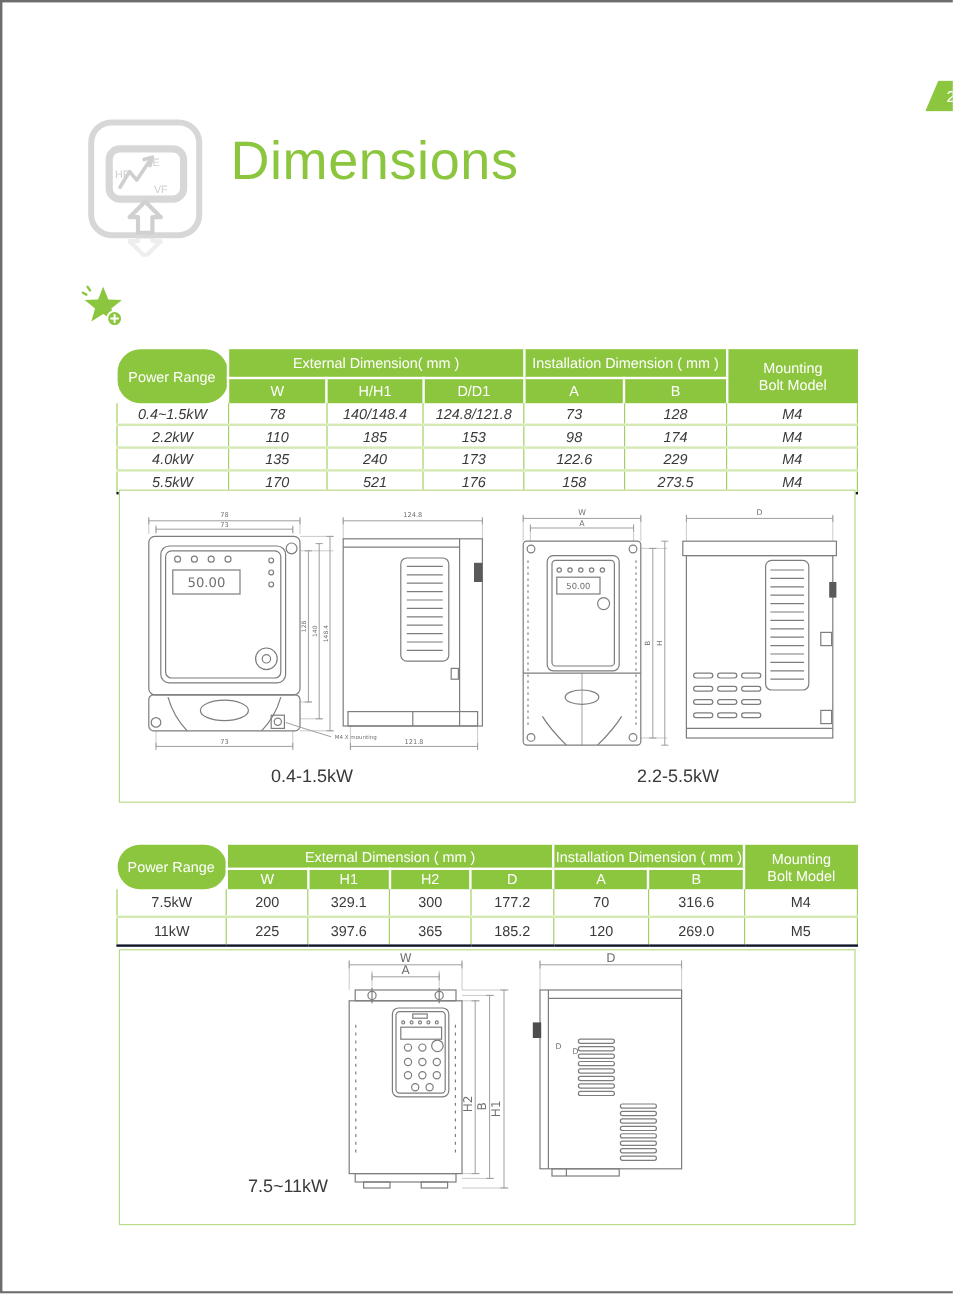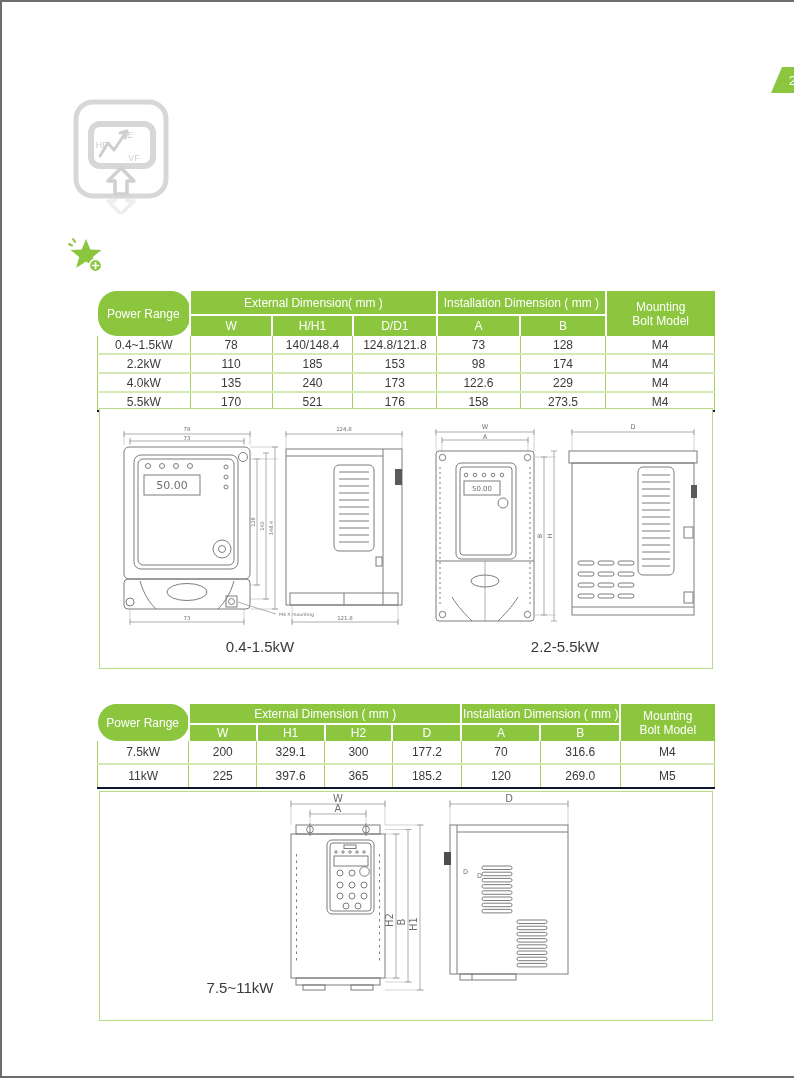--- a/index.html
+++ b/index.html
@@ -33,21 +33,21 @@
   table.spec tr.h1 th.grp{border-bottom:2px solid #fff;}
   table.spec td{
     text-align:center;vertical-align:middle;padding:0;color:#3a3a3a;
     border-left:1px solid #a5cf63;border-bottom:2px solid #d5e9b4;
   }
   table.spec td:first-child{border-left:1px solid #a5cf63;}
   table.spec td:last-child{border-right:1px solid #a5cf63;}
   table.spec tr:last-child td{border-bottom:2px solid #0f172a;margin-top:19px;}
   .t1 tr.h1 th{height:23px;}
   .t1 tr.h2 th{height:20px;}
-  .t1 td{height:17px;}
+  .t1 td{height:17px;font-style:italic;}
   .t2 tr.h1 th{height:19px;}
   .t2 tr.h2 th{height:16px;}
   .t2 td{height:22px;}
   
   .dbox{position:absolute;border:1px solid #b9db88;background:#fff;}
   .dbox1{left:97px;top:406px;width:612px;height:259px;}
   .dbox2{left:97px;top:789px;width:612px;height:228px;}
   svg .ln{stroke:#7d7d7d;fill:none;stroke-width:1;}
   svg .dim{stroke:#9a9a9a;fill:none;stroke-width:.8;}
   svg .ext{stroke:#b5b5b5;fill:none;stroke-width:.6;}
@@ -77,20 +77,21 @@
     <text x="58" y="40" font-size="9" fill="#cfcfcf" text-anchor="middle">E</text>
     <text x="62" y="63" font-size="9" fill="#cfcfcf" text-anchor="middle">VF</text>
     <g>
       <path d="M49 70 L62 83 L55 83 L55 96 L43 96 L43 83 L36 83 Z" stroke="#d0d0d0" stroke-width="3.5" fill="none" stroke-linejoin="round"></path>
     </g>
     <g opacity="0.45">
       <path d="M49 116 L62 103 L55 103 L55 99 L43 99 L43 103 L36 103 Z" stroke="#d9d9d9" stroke-width="3.5" fill="none" stroke-linejoin="round"></path>
     </g>
   </svg>
 
+  <div class="title">Dimensions</div>
 
   <svg class="star" width="46" height="40" viewBox="0 0 46 40">
     <path d="M20 3 L24.3 13.5 L35.5 14 L26.8 21 L29.9 32 L20 25.6 L10.1 32 L13.2 21 L4.5 14 L15.7 13.5 Z" fill="#8cc63f"></path>
     <g stroke="#8cc63f" stroke-width="2" stroke-linecap="round">
       <line x1="7" y1="3" x2="9" y2="6"></line>
       <line x1="3" y1="8" x2="6" y2="9.5"></line>
     </g>
     <circle cx="29.5" cy="29.5" r="6.2" fill="#8cc63f" stroke="#ffffff" stroke-width="1.6"></circle>
     <g stroke="#ffffff" stroke-width="1.7" stroke-linecap="round">
       <line x1="26.6" y1="29.5" x2="32.4" y2="29.5"></line>

